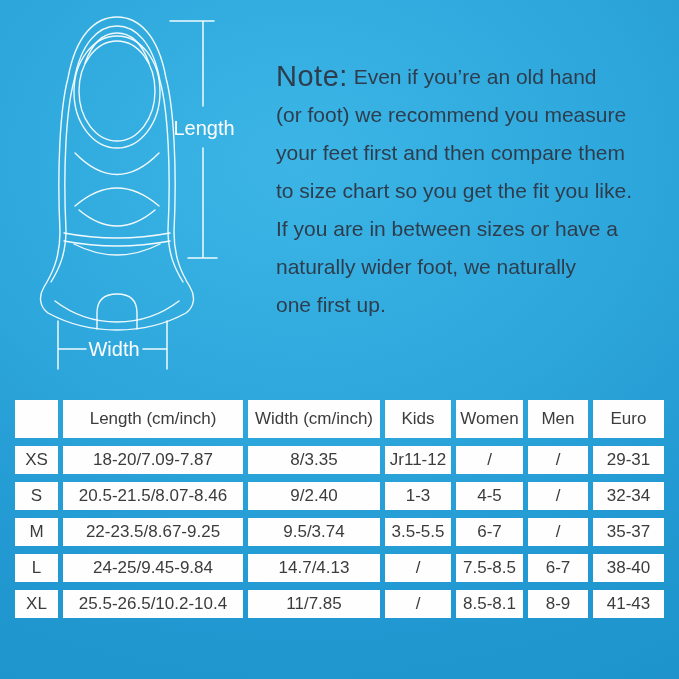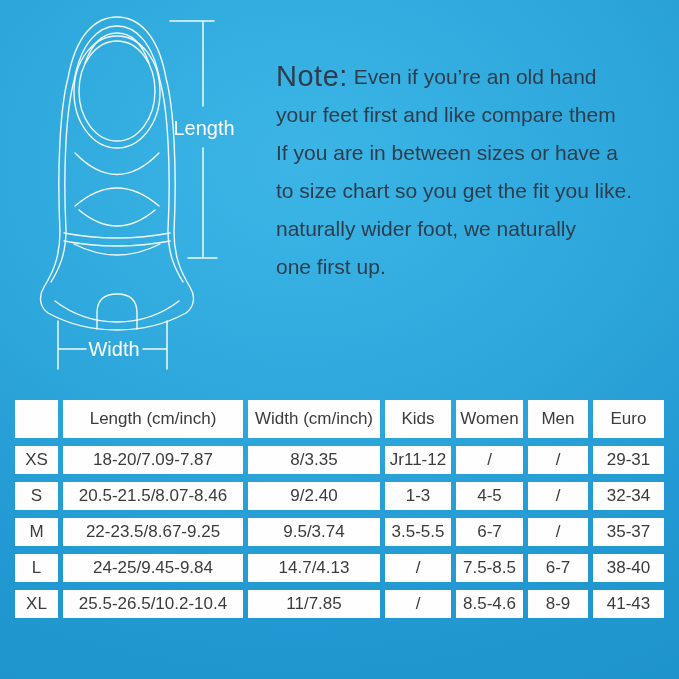--- a/index.html
+++ b/index.html
@@ -62,23 +62,24 @@
       <text x="204" y="135" text-anchor="middle">Length</text>
     </g>
     <g>
       <path class="dim" d="M 58 321 V 369 M 167 321 V 369 M 58 349 H 86 M 143 349 H 167"></path>
       <text x="114" y="356" text-anchor="middle">Width</text>
     </g>
   </svg>
 
   <div class="note">
     <div class="note-line"><span class="note-heading">Note:</span> <span>Even if you’re an old hand</span></div>
-    <div class="note-line">your feet first and like compare them</div>
+    <div class="note-line">(or foot) we recommend you measure</div>
+    <div class="note-line">your feet first and then compare them</div>
+    <div class="note-line">to size chart so you get the fit you like.</div>
     <div class="note-line">If you are in between sizes or have a</div>
-    <div class="note-line">to size chart so you get the fit you like.</div>
     <div class="note-line">naturally wider foot, we naturally</div>
     <div class="note-line">one first up.</div>
   </div>
 
   <div class="table-wrap">
     <table>
       <colgroup>
         <col style="width:43px">
           <col style="width:180px">
           <col style="width:132px">
@@ -133,21 +134,21 @@
           <td>/</td>
           <td>7.5-8.5</td>
           <td>6-7</td>
           <td>38-40</td>
         </tr>
         <tr>
           <td>XL</td>
           <td>25.5-26.5/10.2-10.4</td>
           <td>11/7.85</td>
           <td>/</td>
-          <td>8.5-4.6</td>
+          <td>8.5-8.1</td>
           <td>8-9</td>
           <td>41-43</td>
         </tr>
       </tbody>
     </table>
   </div>
 
 </div>
 
 </body></html>

